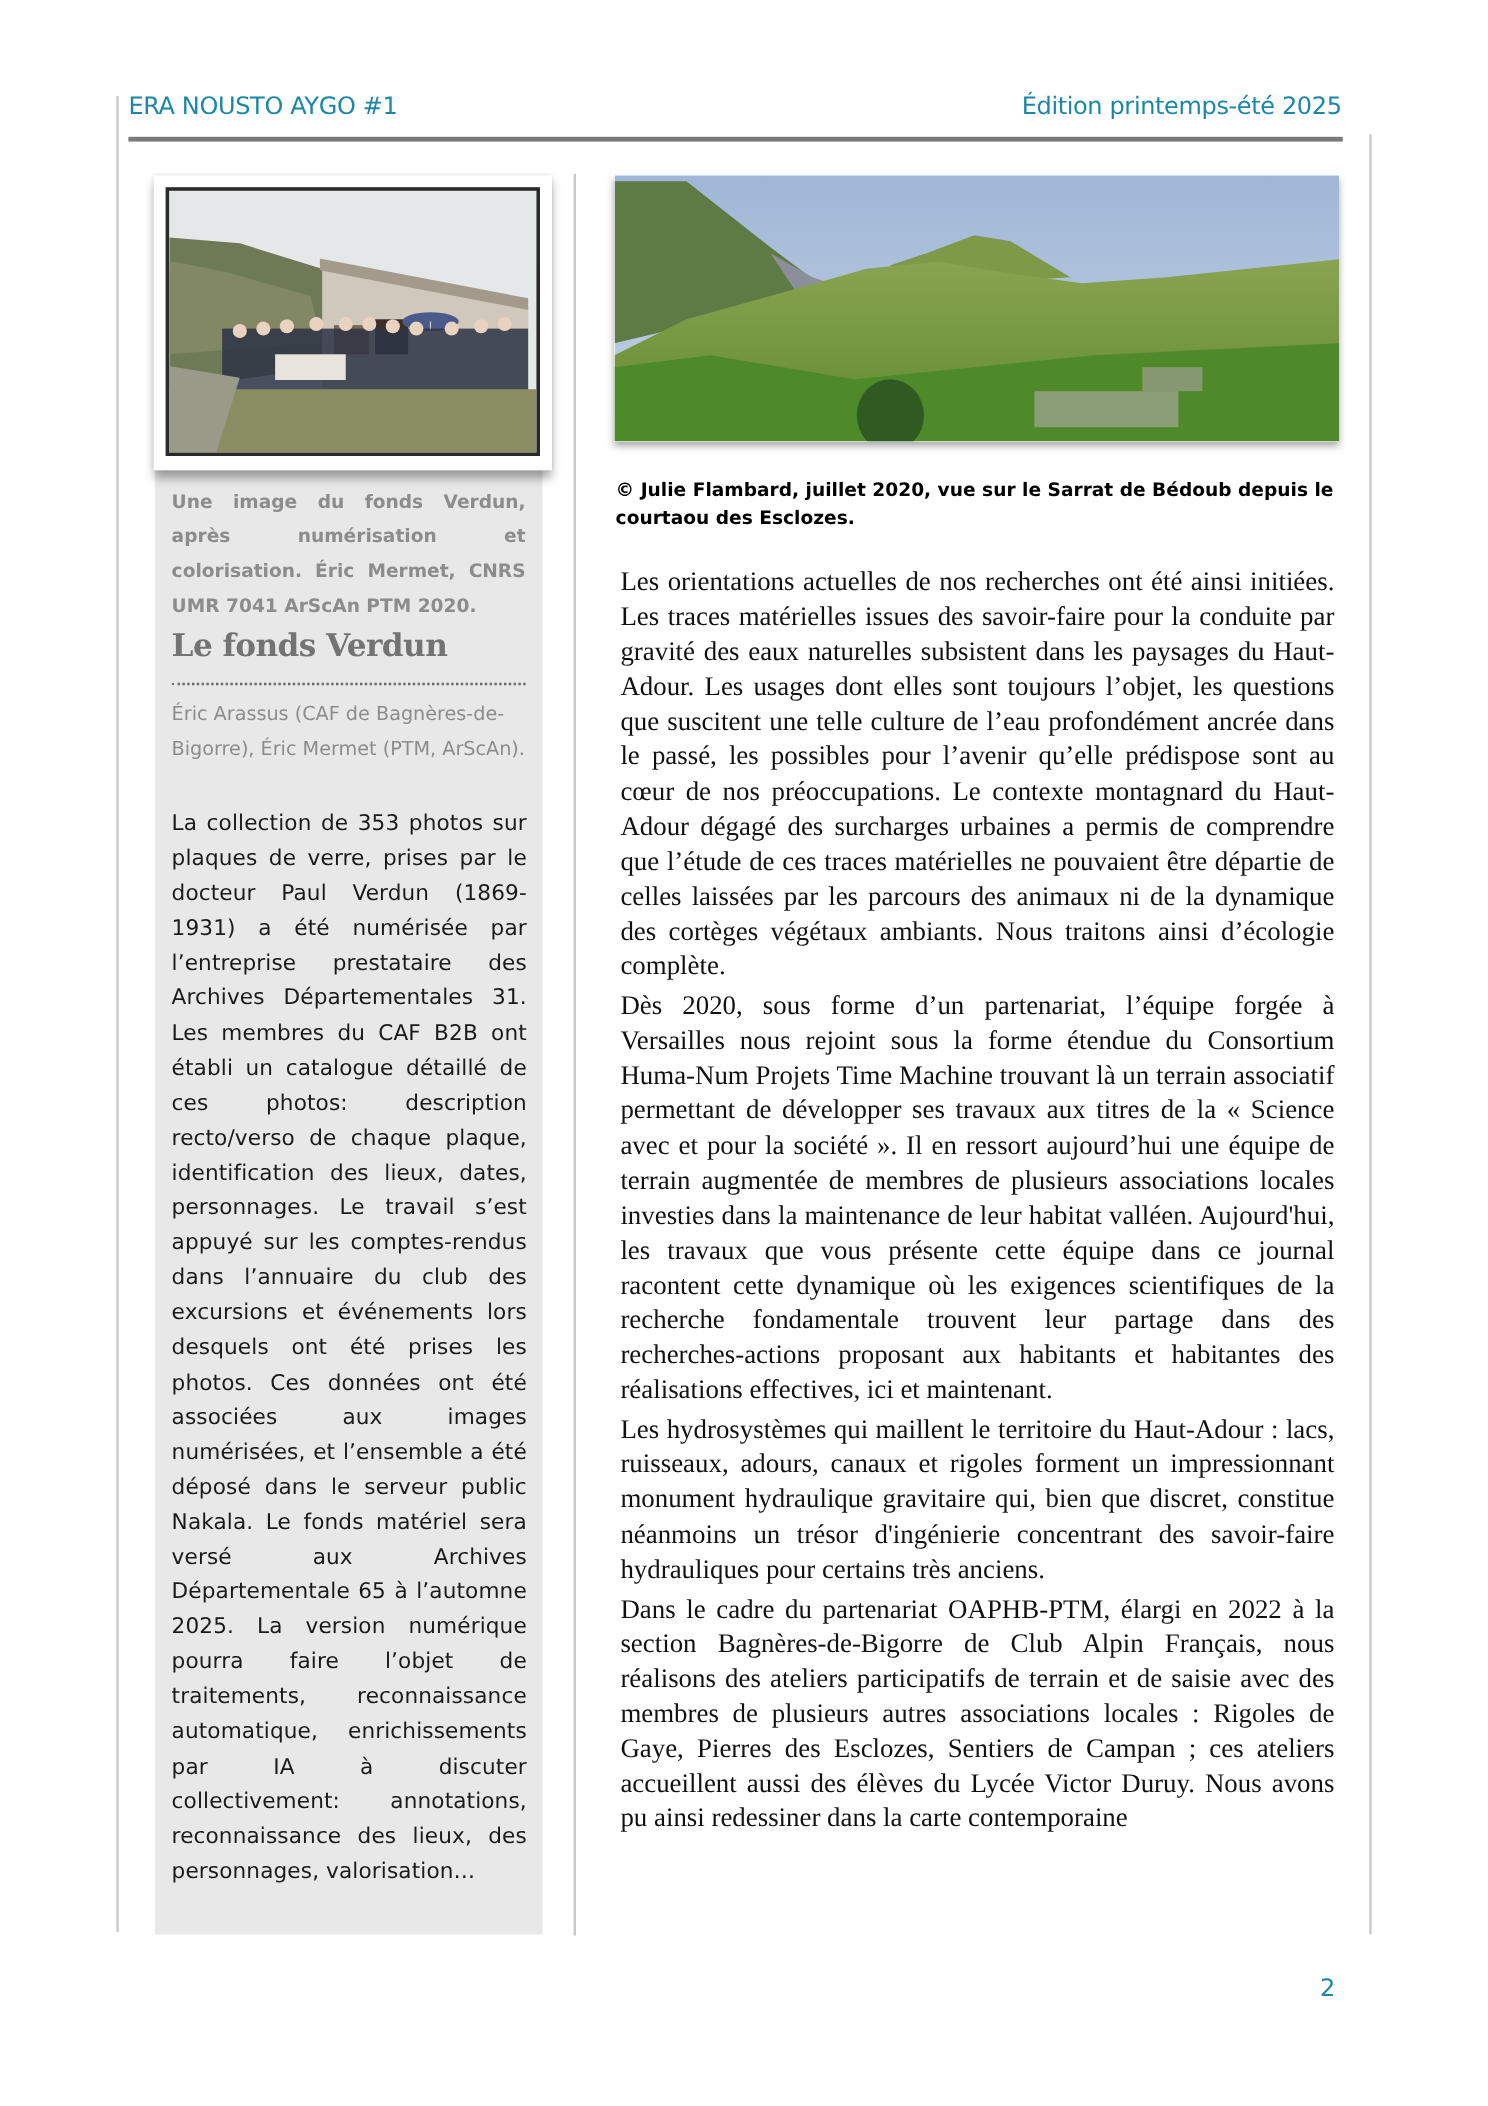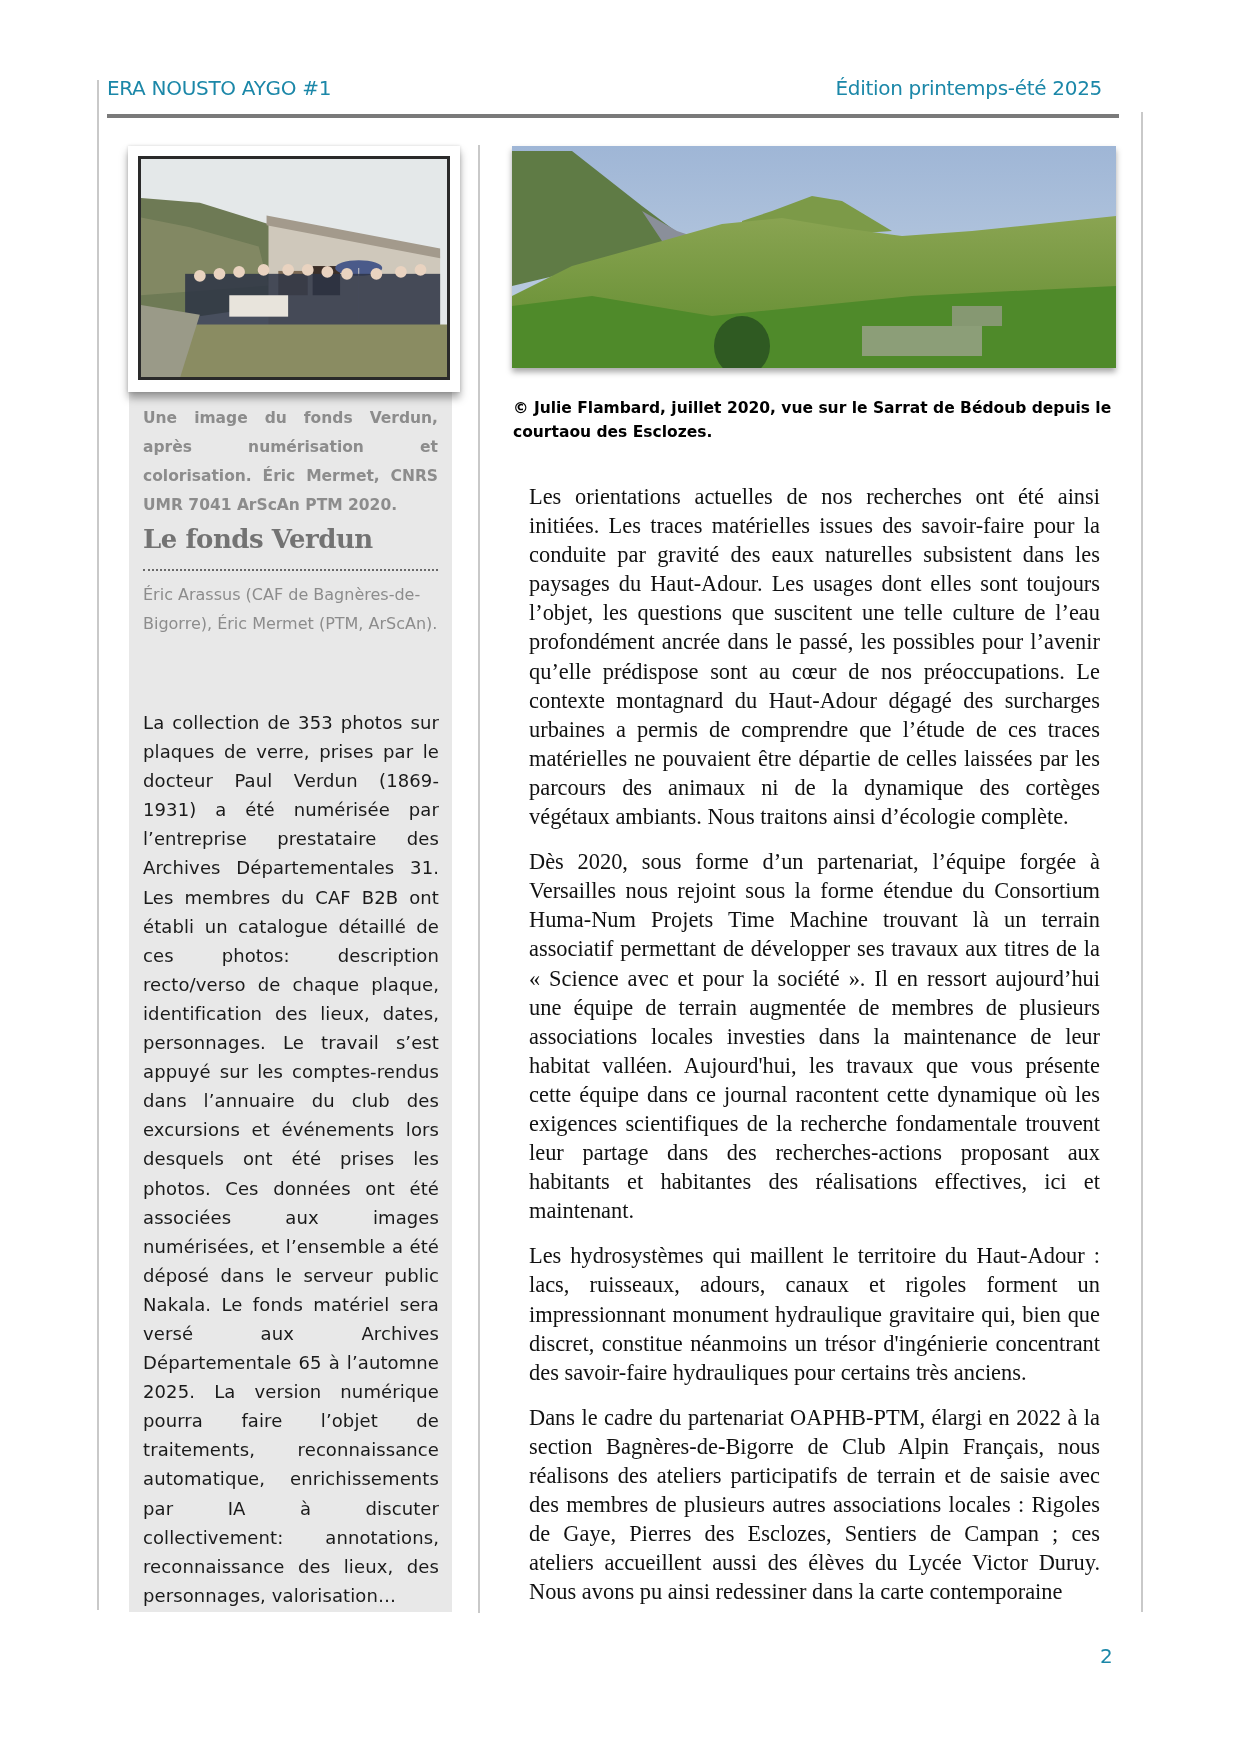--- a/index.html
+++ b/index.html
@@ -5,21 +5,21 @@
   * { box-sizing: border-box; margin: 0; padding: 0; }
   html, body { width: 1240px; height: 1755px; background: #ffffff; overflow: hidden; }
   body { position: relative; font-family: "Liberation Sans", sans-serif; }
 
   .header { position: absolute; left: 107px; top: 76px; width: 1012px; height: 30px; }
   .header-left, .header-right {
     position: absolute; top: 0; font-family: "DejaVu Sans", sans-serif;
     font-size: 20px; color: #1b87a8; letter-spacing: -0.3px; text-align: right;
   }
   .header-left { left: 0; }
-  .header-right { right: 17px; }
+  .header-right { right: 1px; }
   .header-rule { position: absolute; left: 107px; top: 114px; width: 1012px; height: 4px; background: #7a7a7a; }
 
   .frame-left { position: absolute; left: 97px; top: 80px; width: 2px; height: 1530px; background: #c9c9c9; }
   .frame-right { position: absolute; left: 1141px; top: 112px; width: 2px; height: 1500px; background: #c9c9c9; }
   .col-divider { position: absolute; left: 478px; top: 145px; width: 2px; height: 1468px; background: #c9c9c9; }
 
   
   .sidebar { position: absolute; left: 129px; top: 146px; width: 323px; height: 1466px; background: #e8e8e8; }
   .photo-frame {
     position: absolute; left: 128px; top: 146px; width: 332px; height: 246px;
@@ -47,40 +47,40 @@
     border-top: 2px dotted #6a6a6a;
   }
   .side-authors {
     position: absolute; left: 143px; top: 580px; width: 295px;
     font-family: "DejaVu Sans", sans-serif; font-size: 16px; line-height: 29px;
     color: #8c8c8c; font-weight: normal;
   }
   .side-body {
     position: absolute; left: 143px; top: 672px; width: 296px;
     font-family: "DejaVu Sans", sans-serif; font-size: 18px; line-height: 29.1px;
-    color: #1a1a1a; text-align: justify; letter-spacing: 0.1px; margin-top: 36px;
+    color: #1a1a1a; text-align: justify; letter-spacing: 0.1px;
   }
 
   
   .landscape {
     position: absolute; left: 512px; top: 146px; width: 604px; height: 222px;
     box-shadow: 0 4px 6px rgba(0,0,0,0.35); overflow: hidden;
   }
   .landscape svg { width: 100%; height: 100%; display: block; }
   .main-caption {
     position: absolute; left: 513px; top: 396px; width: 600px;
     font-family: "DejaVu Sans", sans-serif; font-size: 15.5px; line-height: 24px;
     color: #000000; font-weight: bold;
   }
   .main-body {
     position: absolute; left: 513px; top: 466px; width: 603px;
     font-family: "Liberation Serif", serif; font-size: 22.4px; line-height: 29.1px;
     color: #111111; text-align: justify;
   }
-  .main-body p { margin: 16px; }
+  .main-body p { margin: 4px; }
 
   .page-number {
     position: absolute; left: 1100px; top: 1644px; font-family: "DejaVu Sans", sans-serif;
     font-size: 20px; color: #1b87a8;
   }
 </style>
 </head>
 <body>
 
 <div class="frame-left"></div>

